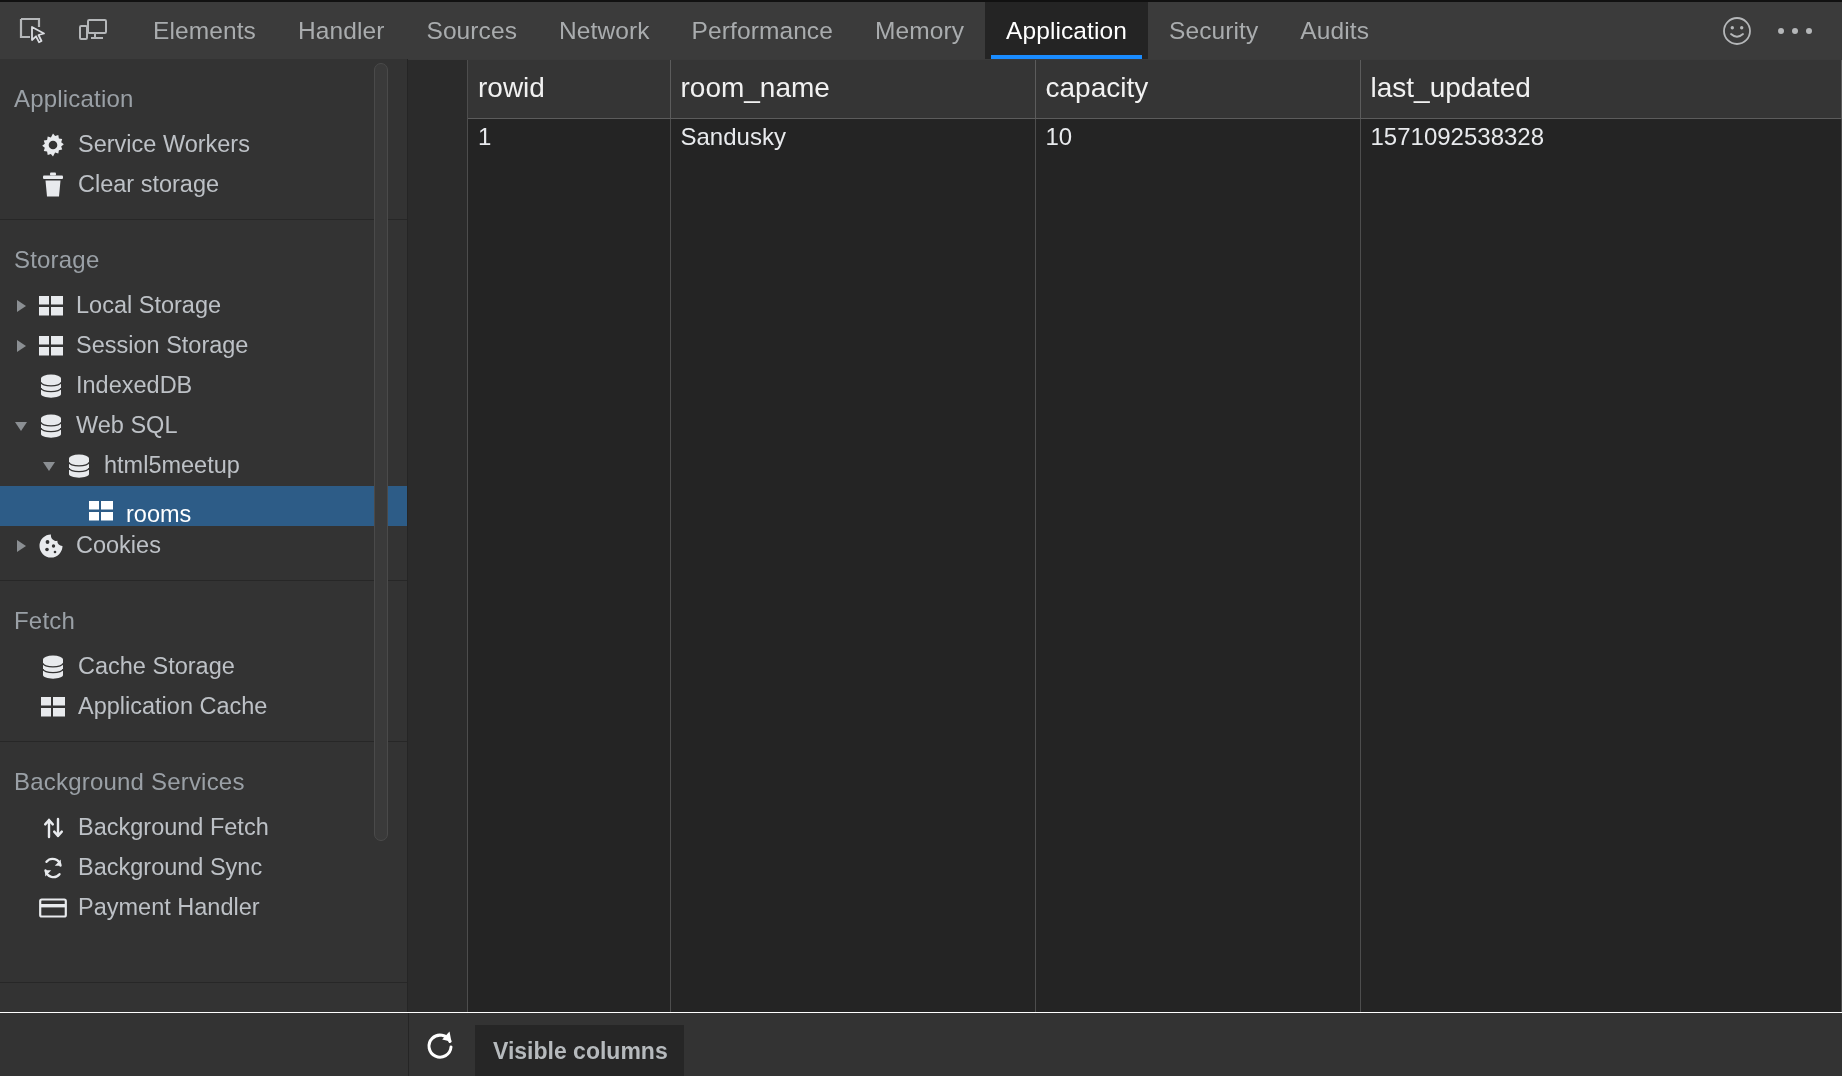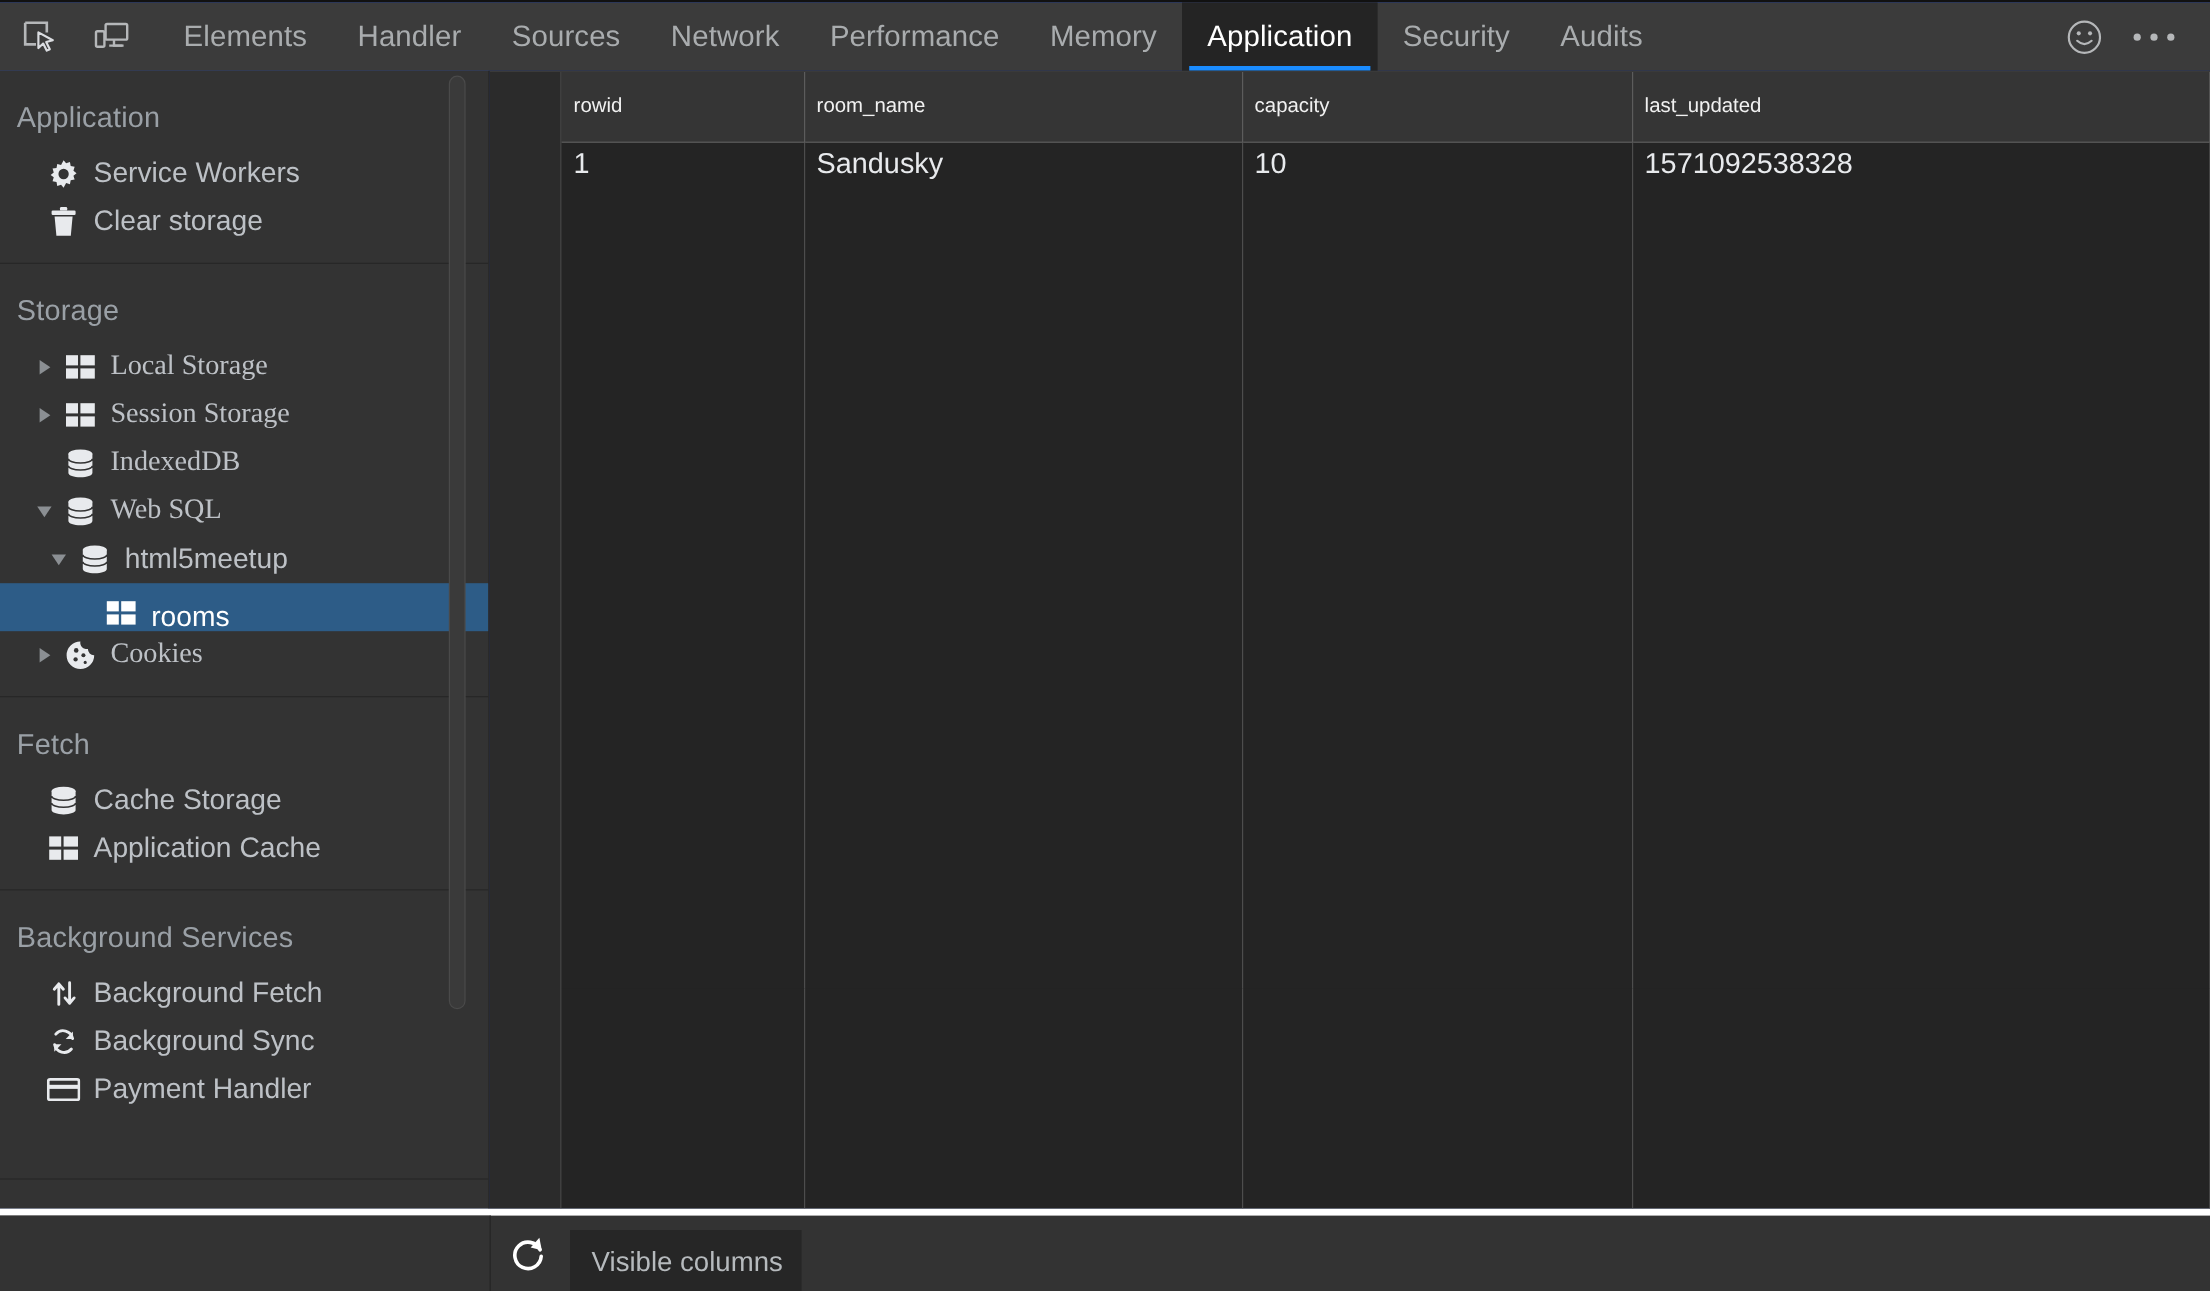--- a/index.html
+++ b/index.html
@@ -168,21 +168,21 @@
   }
   .sb-ico {
     width: 34px;
     min-width: 34px;
     height: 30px;
     display: flex;
     align-items: center;
     justify-content: center;
     margin-right: 8px;
   }
-  .indent-0 { padding-left: 24px; font-family: Liberation Serif, serif; }
+  .indent-0 { padding-left: 8px; }
   .indent-1 { padding-left: 36px; }
   .indent-2 { padding-left: 58px; }
   .sb-label { line-height: 1; }
 
   
   .sb-scroll {
     position: absolute;
     top: 2px;
     left: 373px;
     width: 16px;
@@ -227,21 +227,21 @@
   table.datagrid {
     border-collapse: collapse;
     table-layout: fixed;
     width: 100%;
     height: 100%;
   }
   table.datagrid th {
     background: #353535;
     color: #f1f1f1;
     font-weight: normal;
-    font-size: 17px;
+    font-size: 28px;
     text-align: left;
     padding: 6px 0 8px 10px;
     height: 44px;
     border-right: 1px solid #5c5c5c;
     border-bottom: 1px solid #5c5c5c;
     white-space: nowrap;
     vertical-align: middle;
     cursor: pointer;
   }
   table.datagrid td {
@@ -261,21 +261,22 @@
   .col-c { width: 325px; }
   .col-d { width: auto; }
 
   
   .bottombar {
     height: 63px;
     min-height: 63px;
     background: #333333;
     display: flex;
     align-items: center;
-    border-top: 6px solid #ffffff;
+    border-top: 1px solid #ffffff;
+    font-weight: bold;
   }
   .bb-spacer {
     width: 409px;
     min-width: 409px;
     height: 100%;
     background: #333333;
     border-right: 1px solid #252525;
     box-sizing: border-box;
   }
   .refresh-btn {

